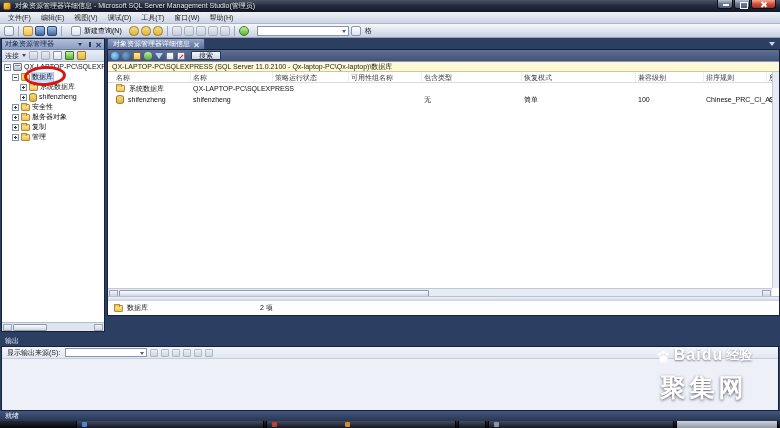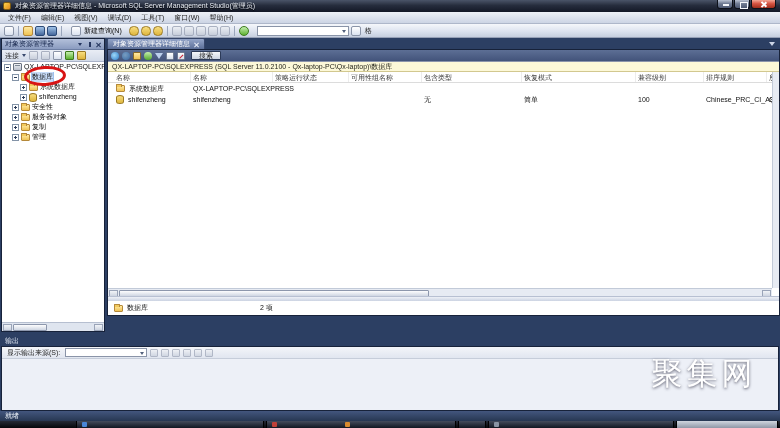--- a/index.html
+++ b/index.html
@@ -151,21 +151,21 @@
   .task-item { position:absolute; top:0; height:7px; background:linear-gradient(#454c5c,#121722);
     border-left:1px solid #000; border-right:1px solid #000; }
   .task-dot { position:absolute; top:1px; width:5px; height:5px; border-radius:1px; }
 
   
   .watermark { right:2px; top:346px; width:148px; text-align:center; color:#fff; pointer-events:none; }
   .wm-line1 { display:flex; align-items:flex-end; justify-content:center; gap:3px;
     font-weight:bold; text-shadow:0 1px 2px rgba(70,70,90,.65); }
   .wm-brand { font-size:16px; letter-spacing:1px; }
   .wm-suffix { font-size:13px; }
-  .wm-big { margin-top:7px; font-size:31px; font-weight:normal; letter-spacing:4px;
+  .wm-big { margin-top:7px; font-size:25px; font-weight:bold; letter-spacing:4px;
     text-shadow:0 1px 3px rgba(40,40,60,.75); }
 </style>
 </head>
 <body>
 
 <div class="abs titlebar">
   <div class="abs app-icon"></div>
   <div class="abs title-text">对象资源管理器详细信息 - Microsoft SQL Server Management Studio(管理员)</div>
   <div class="abs winbtns">
     <div class="winbtn winbtn-min"></div>
@@ -381,14 +381,24 @@
     <span class="task-dot" style="left:78px;background:#d88a2e"></span>
   </div>
   <div class="task-item" style="left:458px;width:28px"></div>
   <div class="task-item" style="left:488px;width:186px">
     <span class="task-dot" style="left:5px;background:#8a94a4"></span>
   </div>
   <div class="task-item" style="left:676px;width:102px;background:linear-gradient(#cfd5de,#8f97a6)"></div>
 </div>
 
 <div class="abs watermark">
+  <div class="wm-line1">
+    <svg width="15" height="15" viewBox="0 0 20 20">
+      <circle cx="4.5" cy="7" r="2.3" fill="#fff"></circle>
+      <circle cx="9.5" cy="4.5" r="2.4" fill="#fff"></circle>
+      <circle cx="14.8" cy="6.5" r="2.3" fill="#fff"></circle>
+      <ellipse cx="10" cy="13.5" rx="5.4" ry="4.4" fill="#fff"></ellipse>
+    </svg>
+    <span class="wm-brand">Baidu</span>
+    <span class="wm-suffix">经验</span>
+  </div>
   <div class="wm-big">聚集网</div>
 </div>
 
 </body></html>

